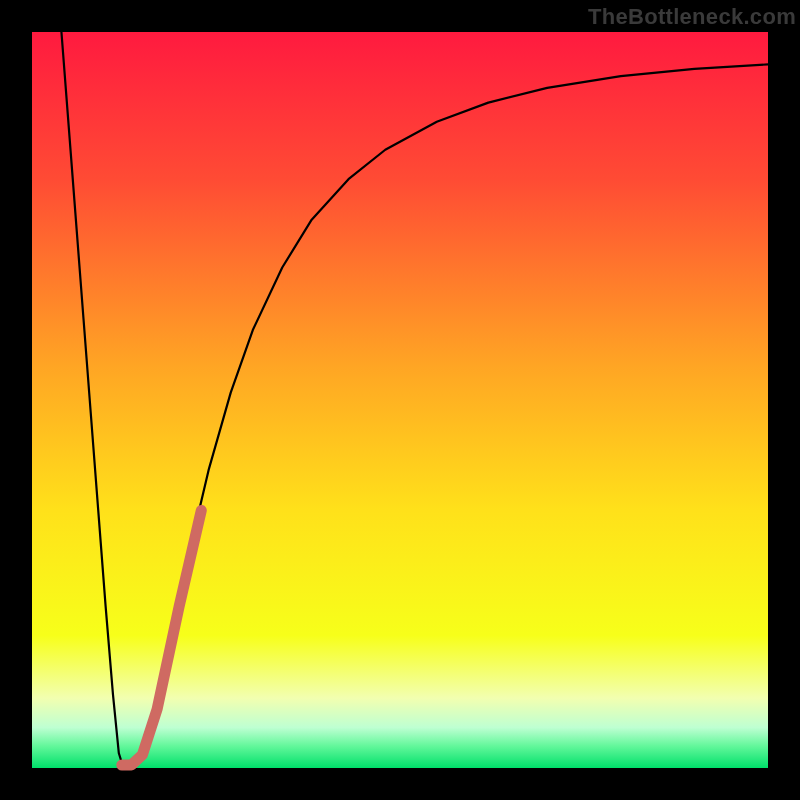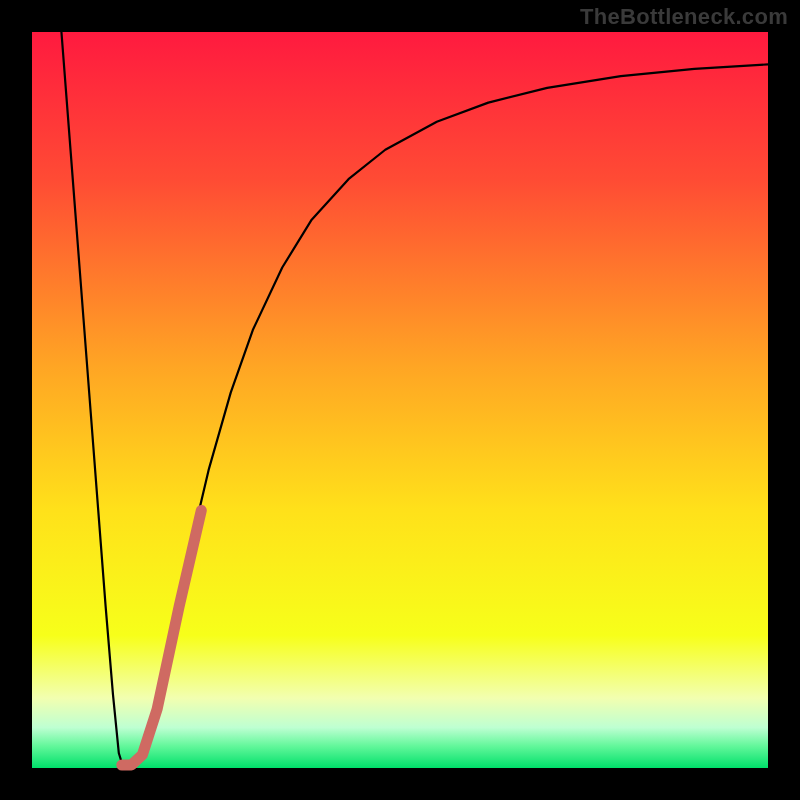--- a/index.html
+++ b/index.html
@@ -13,21 +13,21 @@
   }
   .frame {
     position: relative;
     width: 800px;
     height: 800px;
     background: #000;
   }
   .watermark {
     position: absolute;
     top: 4px;
-    right: 12px;
+    right: 4px;
     color: #3a3a3a;
     font-size: 22px;
     font-weight: 600;
     letter-spacing: 0.3px;
     user-select: none;
   }
   svg {
     position: absolute;
     top: 0;
     left: 0;

